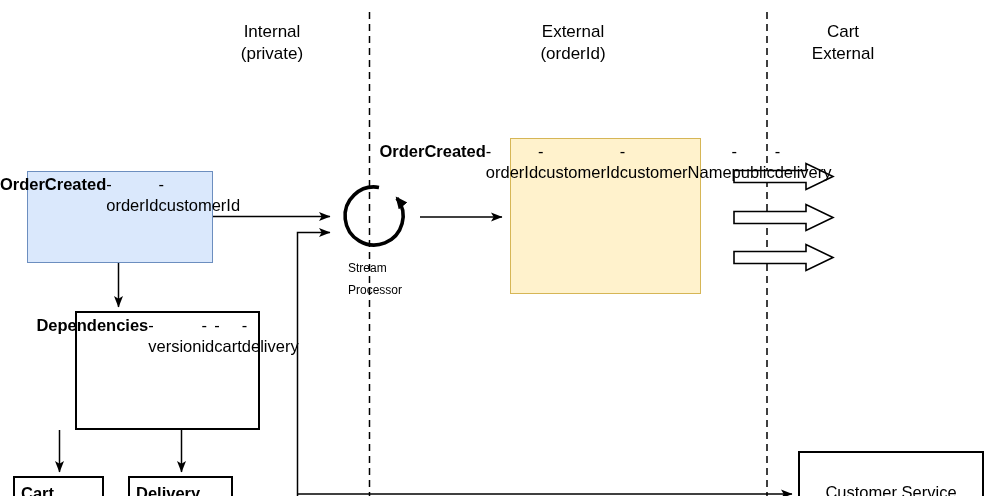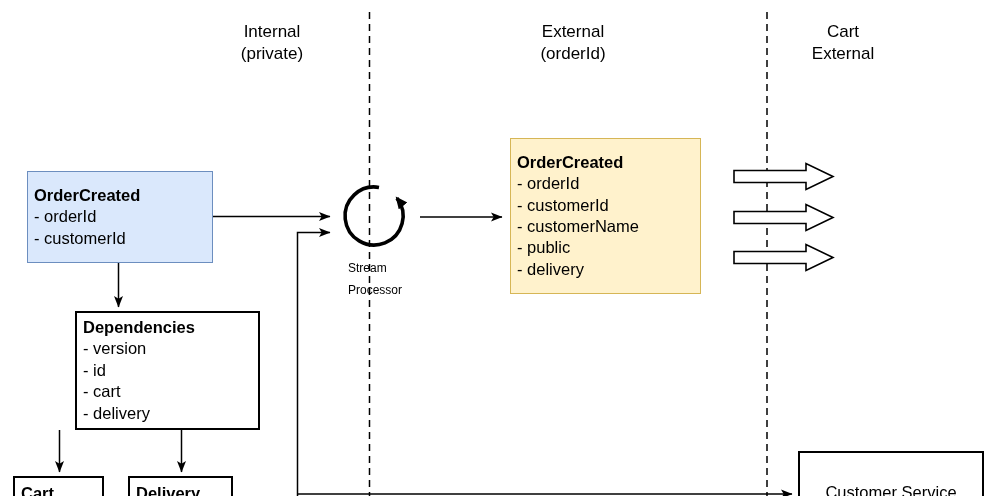--- a/index.html
+++ b/index.html
@@ -14,21 +14,21 @@
   }
   svg.layer {
     position: absolute;
     left: 0; top: 0;
     width: 1000px; height: 496px;
   }
   .box {
     position: absolute;
     box-sizing: border-box;
     display: flex;
-    flex-direction: column;
+    flex-direction: row;
     justify-content: center;
     padding: 2px 6px;
     font-size: 16.5px;
     line-height: 21.4px;
     background: #ffffff;
     border: 2px solid #000000;
   }
   .box .title { font-weight: bold; }
   .box.blue {
     left: 27px; top: 171px; width: 186px; height: 92px;

